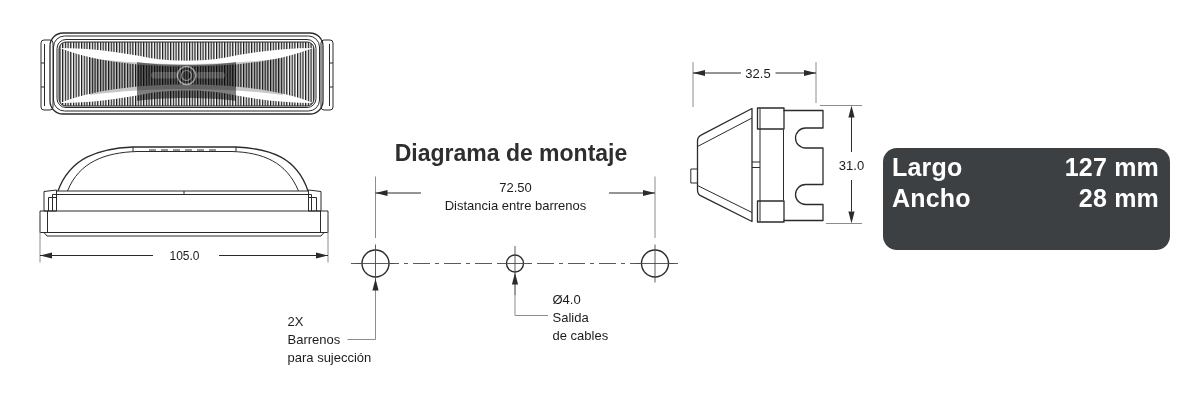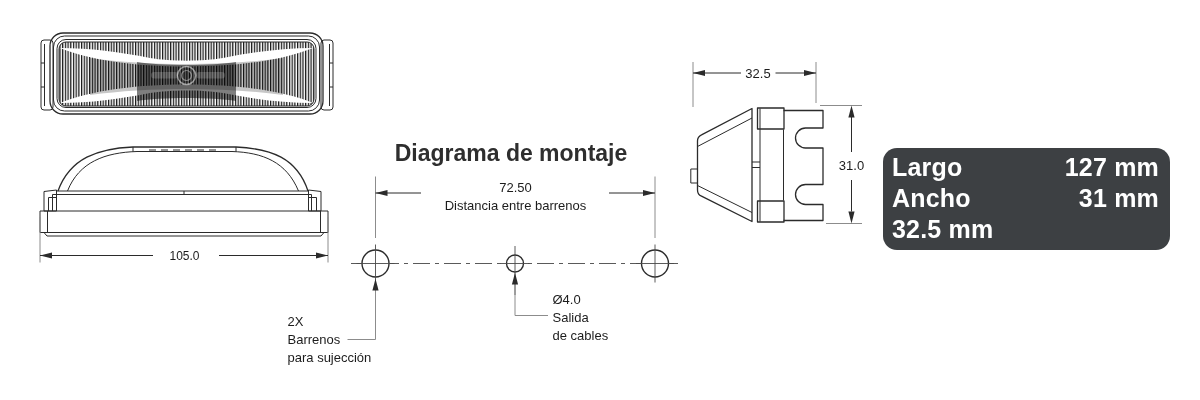--- a/index.html
+++ b/index.html
@@ -178,18 +178,17 @@
   </g>
 </svg>
 
 <div class="specs-panel">
   <div class="spec-row">
     <span>Largo</span>
     <span>127 mm</span>
   </div>
   <div class="spec-row">
     <span>Ancho</span>
-    <span>31 mm</span>
+    <span>28 mm</span>
   </div>
   <div class="spec-row">
-    <span>32.5 mm</span>
   </div>
 </div>
 
 </body></html>

